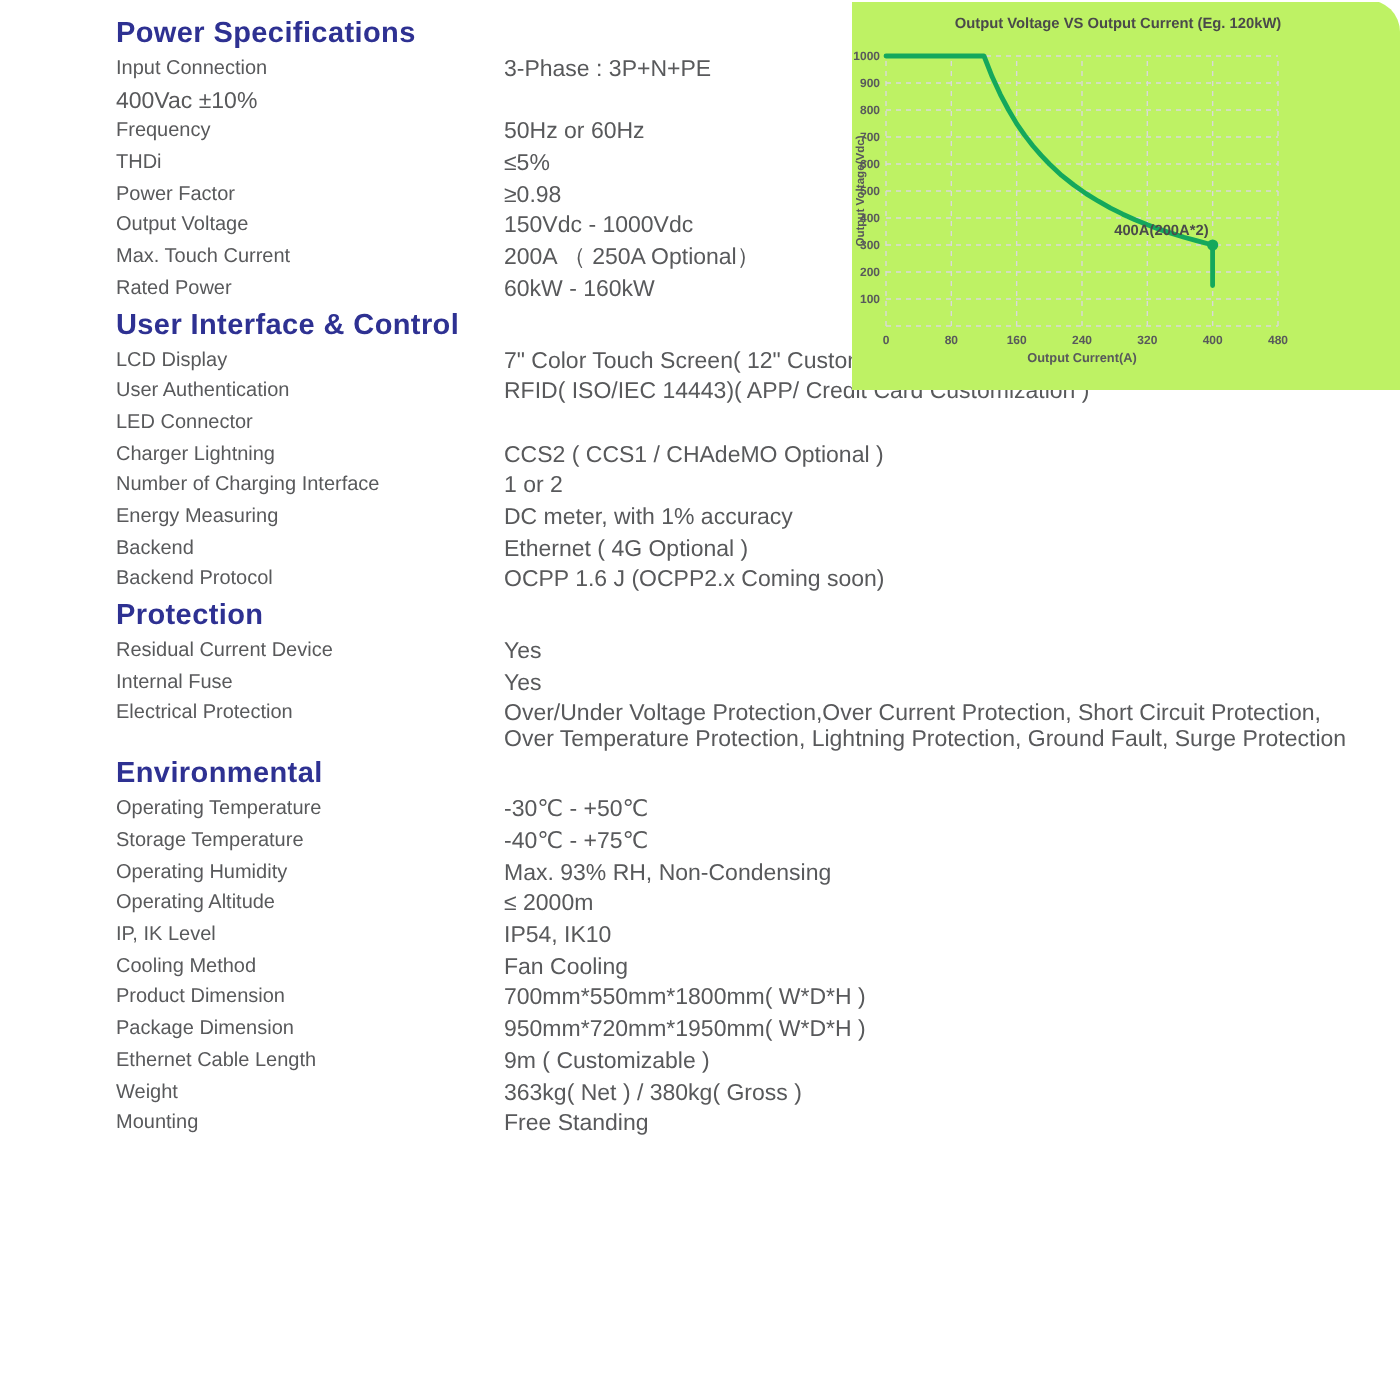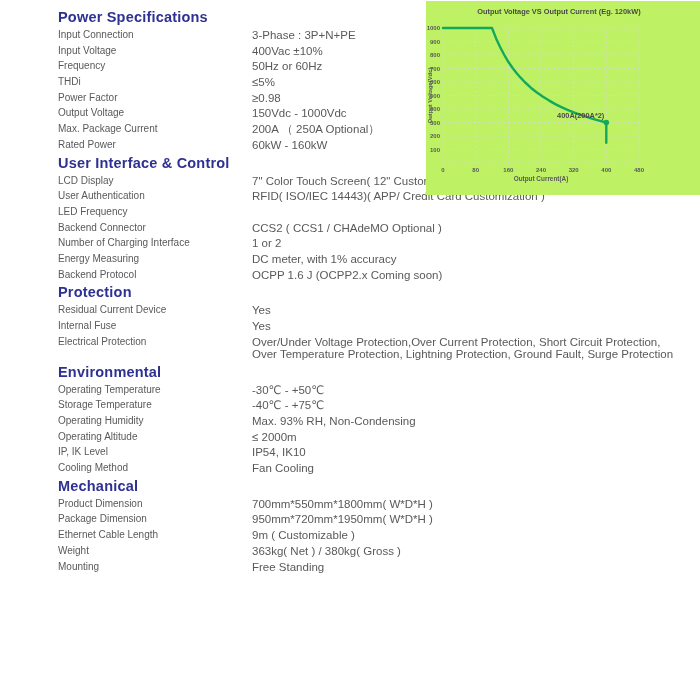--- a/index.html
+++ b/index.html
@@ -1,17 +1,17 @@
 <!DOCTYPE html>
 <html style="--heading: #2e3192; --body: #58595b;"><head>
 <meta charset="utf-8">
 <style>
   html,body{margin:0;padding:0;background:#ffffff;}
   body{width:700px;height:700px;font-family:"Liberation Sans","DejaVu Sans",sans-serif;}
-  .page{position:relative;width:700px;height:700px;overflow:hidden;background:#fff;}
+  .page{position:relative;width:700px;height:700px;overflow:hidden;background:#fff;border-radius:16px;}
 
   #sections{position:absolute;left:58px;top:6px;width:616px;}
   section{margin:0;padding:0;}
   section h2{
     margin:3px 0 3px;
     font-size:14.5px;
     line-height:17px;
     font-weight:bold;
     color:var(--heading,#2e3192);
     letter-spacing:.2px;
@@ -40,76 +40,79 @@
 
 <div class="page">
   <div id="sections">
       <section>
         <h2>Power Specifications</h2>
         <div class="row">
           <div class="label">Input Connection</div>
           <div class="value">3-Phase : 3P+N+PE</div>
         </div>
         <div class="row">
-          <div class="label">Input Voltage</div>
           <div class="value">400Vac ±10%</div>
         </div>
         <div class="row">
           <div class="label">Frequency</div>
           <div class="value">50Hz or 60Hz</div>
         </div>
         <div class="row">
           <div class="label">THDi</div>
           <div class="value">≤5%</div>
         </div>
         <div class="row">
           <div class="label">Power Factor</div>
           <div class="value">≥0.98</div>
         </div>
         <div class="row">
           <div class="label">Output Voltage</div>
           <div class="value">150Vdc - 1000Vdc</div>
         </div>
         <div class="row">
-          <div class="label">Max. Package Current</div>
+          <div class="label">Max. Touch Current</div>
           <div class="value">200A （ 250A Optional）</div>
         </div>
         <div class="row">
           <div class="label">Rated Power</div>
           <div class="value">60kW - 160kW</div>
         </div>
       </section>
       <section>
         <h2>User Interface &amp; Control</h2>
         <div class="row">
           <div class="label">LCD Display</div>
           <div class="value">7" Color Touch Screen( 12" Customization )</div>
         </div>
         <div class="row">
           <div class="label">User Authentication</div>
           <div class="value">RFID( ISO/IEC 14443)( APP/ Credit Card Customization )</div>
         </div>
         <div class="row">
-          <div class="label">LED Frequency</div>
-        </div>
-        <div class="row">
-          <div class="label">Backend Connector</div>
+          <div class="label">LED Connector</div>
+        </div>
+        <div class="row">
+          <div class="label">Charger Lightning</div>
           <div class="value">CCS2 ( CCS1 / CHAdeMO Optional )</div>
         </div>
         <div class="row">
           <div class="label">Number of Charging Interface</div>
           <div class="value">1 or 2</div>
         </div>
         <div class="row">
           <div class="label">Energy Measuring</div>
           <div class="value">DC meter, with 1% accuracy</div>
         </div>
       </section>
       <section>
         <div class="row">
+          <div class="label">Backend</div>
+          <div class="value">Ethernet ( 4G Optional )</div>
+        </div>
+        <div class="row">
           <div class="label">Backend Protocol</div>
           <div class="value">OCPP 1.6 J (OCPP2.x Coming soon)</div>
         </div>
       </section>
       <section>
         <h2>Protection</h2>
         <div class="row">
           <div class="label">Residual Current Device</div>
           <div class="value">Yes</div>
         </div>
@@ -143,21 +146,20 @@
         <div class="row">
           <div class="label">IP, IK Level</div>
           <div class="value">IP54, IK10</div>
         </div>
         <div class="row">
           <div class="label">Cooling Method</div>
           <div class="value">Fan Cooling</div>
         </div>
       </section>
       <section>
-        <h2>Mechanical</h2>
         <div class="row">
           <div class="label">Product Dimension</div>
           <div class="value">700mm*550mm*1800mm( W*D*H )</div>
         </div>
         <div class="row">
           <div class="label">Package Dimension</div>
           <div class="value">950mm*720mm*1950mm( W*D*H )</div>
         </div>
         <div class="row">
           <div class="label">Ethernet Cable Length</div>

